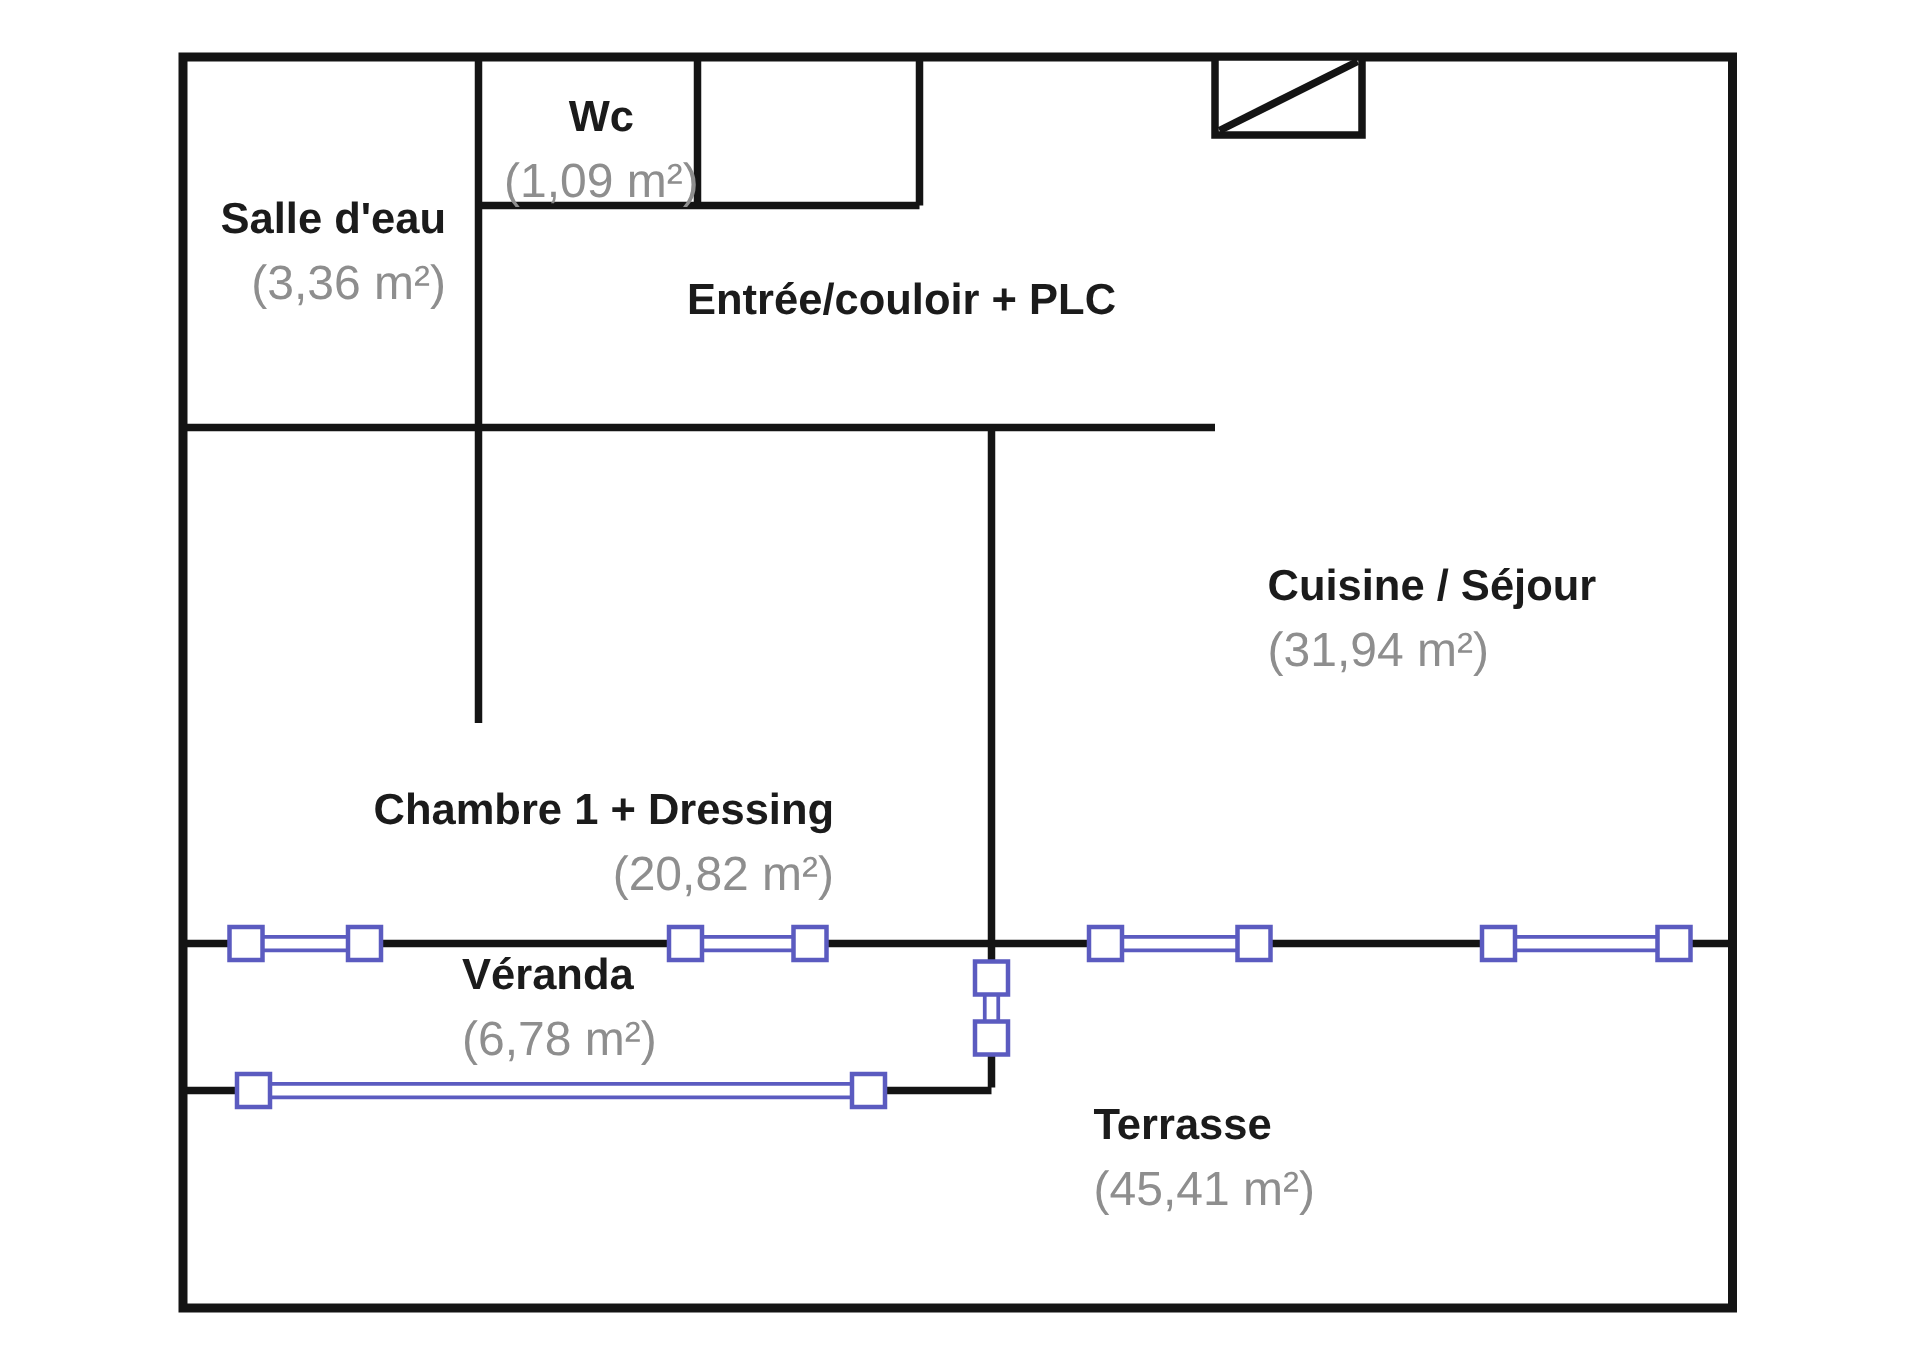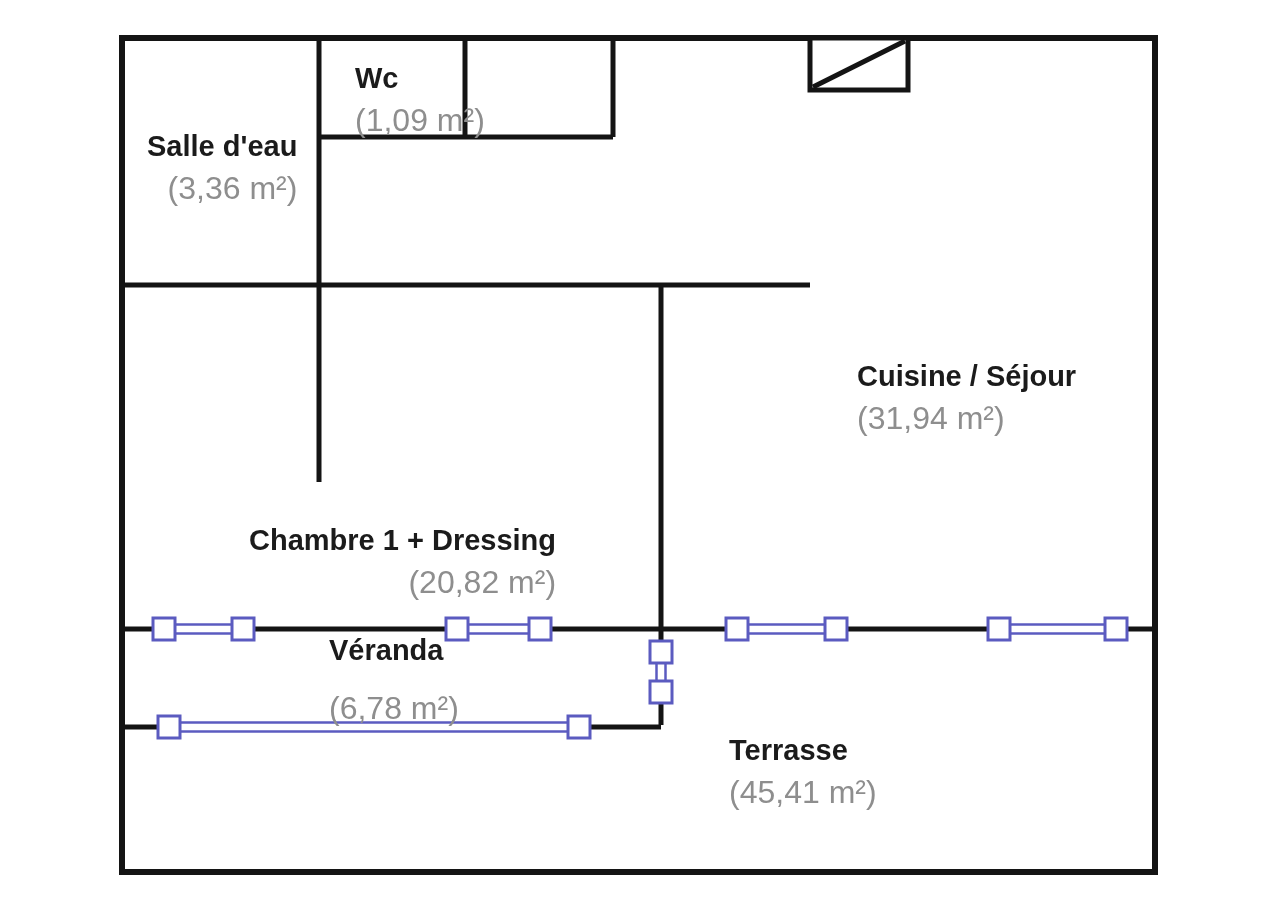--- a/index.html
+++ b/index.html
@@ -93,39 +93,40 @@
       </g>
 
     </g>
   </svg>
 
   <div class="room-label" style="left:147px;top:126px;text-align:right;">
     <span class="room-name">Salle d'eau</span>
     <span class="room-area">(3,36 m²)</span>
   </div>
 
-  <div class="room-label" style="left:355px;top:58px;">
+  <div class="room-label" style="left:336px;top:58px;text-align:center;">
     <span class="room-name">Wc</span>
     <span class="room-area">(1,09 m²)</span>
   </div>
 
   <div class="room-label" style="left:458px;top:180px;">
+    <span class="room-name">Entrée/couloir + PLC</span>
   </div>
 
-  <div class="room-label" style="left:845px;top:356px;margin-left:12px;">
+  <div class="room-label" style="left:845px;top:371px;">
     <span class="room-name">Cuisine / Séjour</span>
     <span class="room-area">(31,94 m²)</span>
   </div>
 
   <div class="room-label" style="left:249px;top:520px;text-align:right;">
     <span class="room-name">Chambre 1 + Dressing</span>
     <span class="room-area">(20,82 m²)</span>
   </div>
 
-  <div class="room-label" style="left:329px;top:630px;gap:16px;">
+  <div class="room-label" style="left:308px;top:630px;">
     <span class="room-name">Véranda</span>
     <span class="room-area">(6,78 m²)</span>
   </div>
 
   <div class="room-label" style="left:729px;top:730px;">
     <span class="room-name">Terrasse</span>
     <span class="room-area">(45,41 m²)</span>
   </div>
 
 </div>

